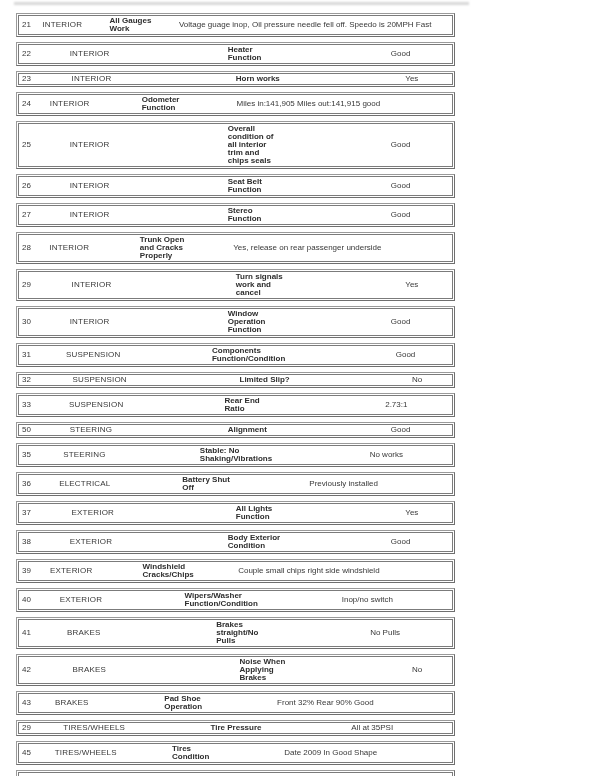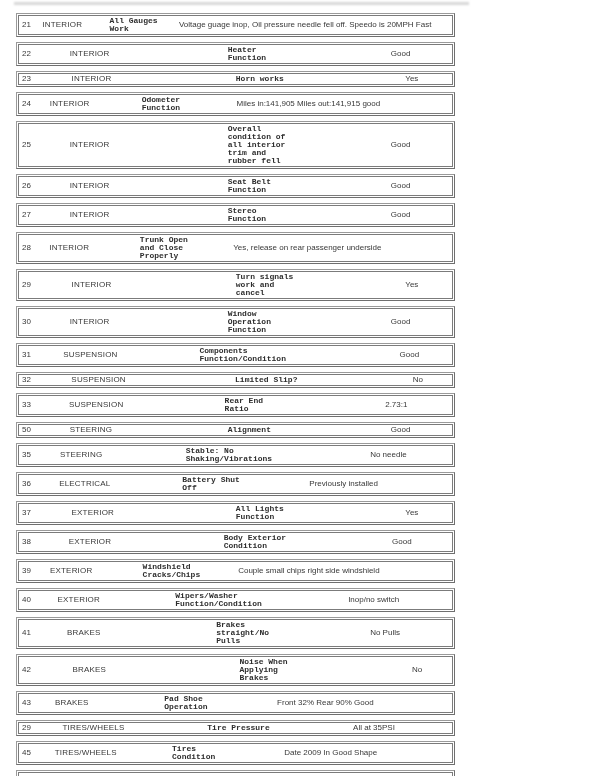--- a/index.html
+++ b/index.html
@@ -57,21 +57,20 @@
     line-height: 8px;
     white-space: nowrap;
   }
   td.cell-num  { min-width: 13px; }
   td.cell-cat  { min-width: 57px; letter-spacing: 0.2px; }
   td.cell-item {
     min-width: 59px;
     font-weight: bold;
     white-space: pre;       
     color: #2e2e2e;
-    font-family: Liberation Mono, monospace;
   }
   td.cell-val  { white-space: normal; }
   
   .row.partial {
     margin-bottom: 0;
     height: 30px;
   }
   .row.partial .row-inner { height: 100%; }
 </style>
 </head>
@@ -148,21 +147,21 @@
     <div class="row-inner">
       <table class="row-table">
         <tbody>
           <tr>
             <td class="cell-num">25</td>
             <td class="cell-cat">INTERIOR</td>
             <td class="cell-item">Overall
 condition of
 all interior
 trim and
-rubber fell</td>
+chips seals</td>
             <td class="cell-val">Good</td>
           </tr>
         </tbody>
       </table>
     </div>
   </div>
 
   <div class="row">
     <div class="row-inner">
       <table class="row-table">
@@ -196,21 +195,21 @@
   </div>
 
   <div class="row">
     <div class="row-inner">
       <table class="row-table">
         <tbody>
           <tr>
             <td class="cell-num">28</td>
             <td class="cell-cat">INTERIOR</td>
             <td class="cell-item">Trunk Open
-and Close
+and Cracks
 Properly</td>
             <td class="cell-val">Yes, release on rear passenger underside</td>
           </tr>
         </tbody>
       </table>
     </div>
   </div>
 
   <div class="row">
     <div class="row-inner">
@@ -310,21 +309,21 @@
 
   <div class="row">
     <div class="row-inner">
       <table class="row-table">
         <tbody>
           <tr>
             <td class="cell-num">35</td>
             <td class="cell-cat">STEERING</td>
             <td class="cell-item">Stable: No
 Shaking/Vibrations</td>
-            <td class="cell-val">No needle</td>
+            <td class="cell-val">No works</td>
           </tr>
         </tbody>
       </table>
     </div>
   </div>
 
   <div class="row">
     <div class="row-inner">
       <table class="row-table">
         <tbody>

